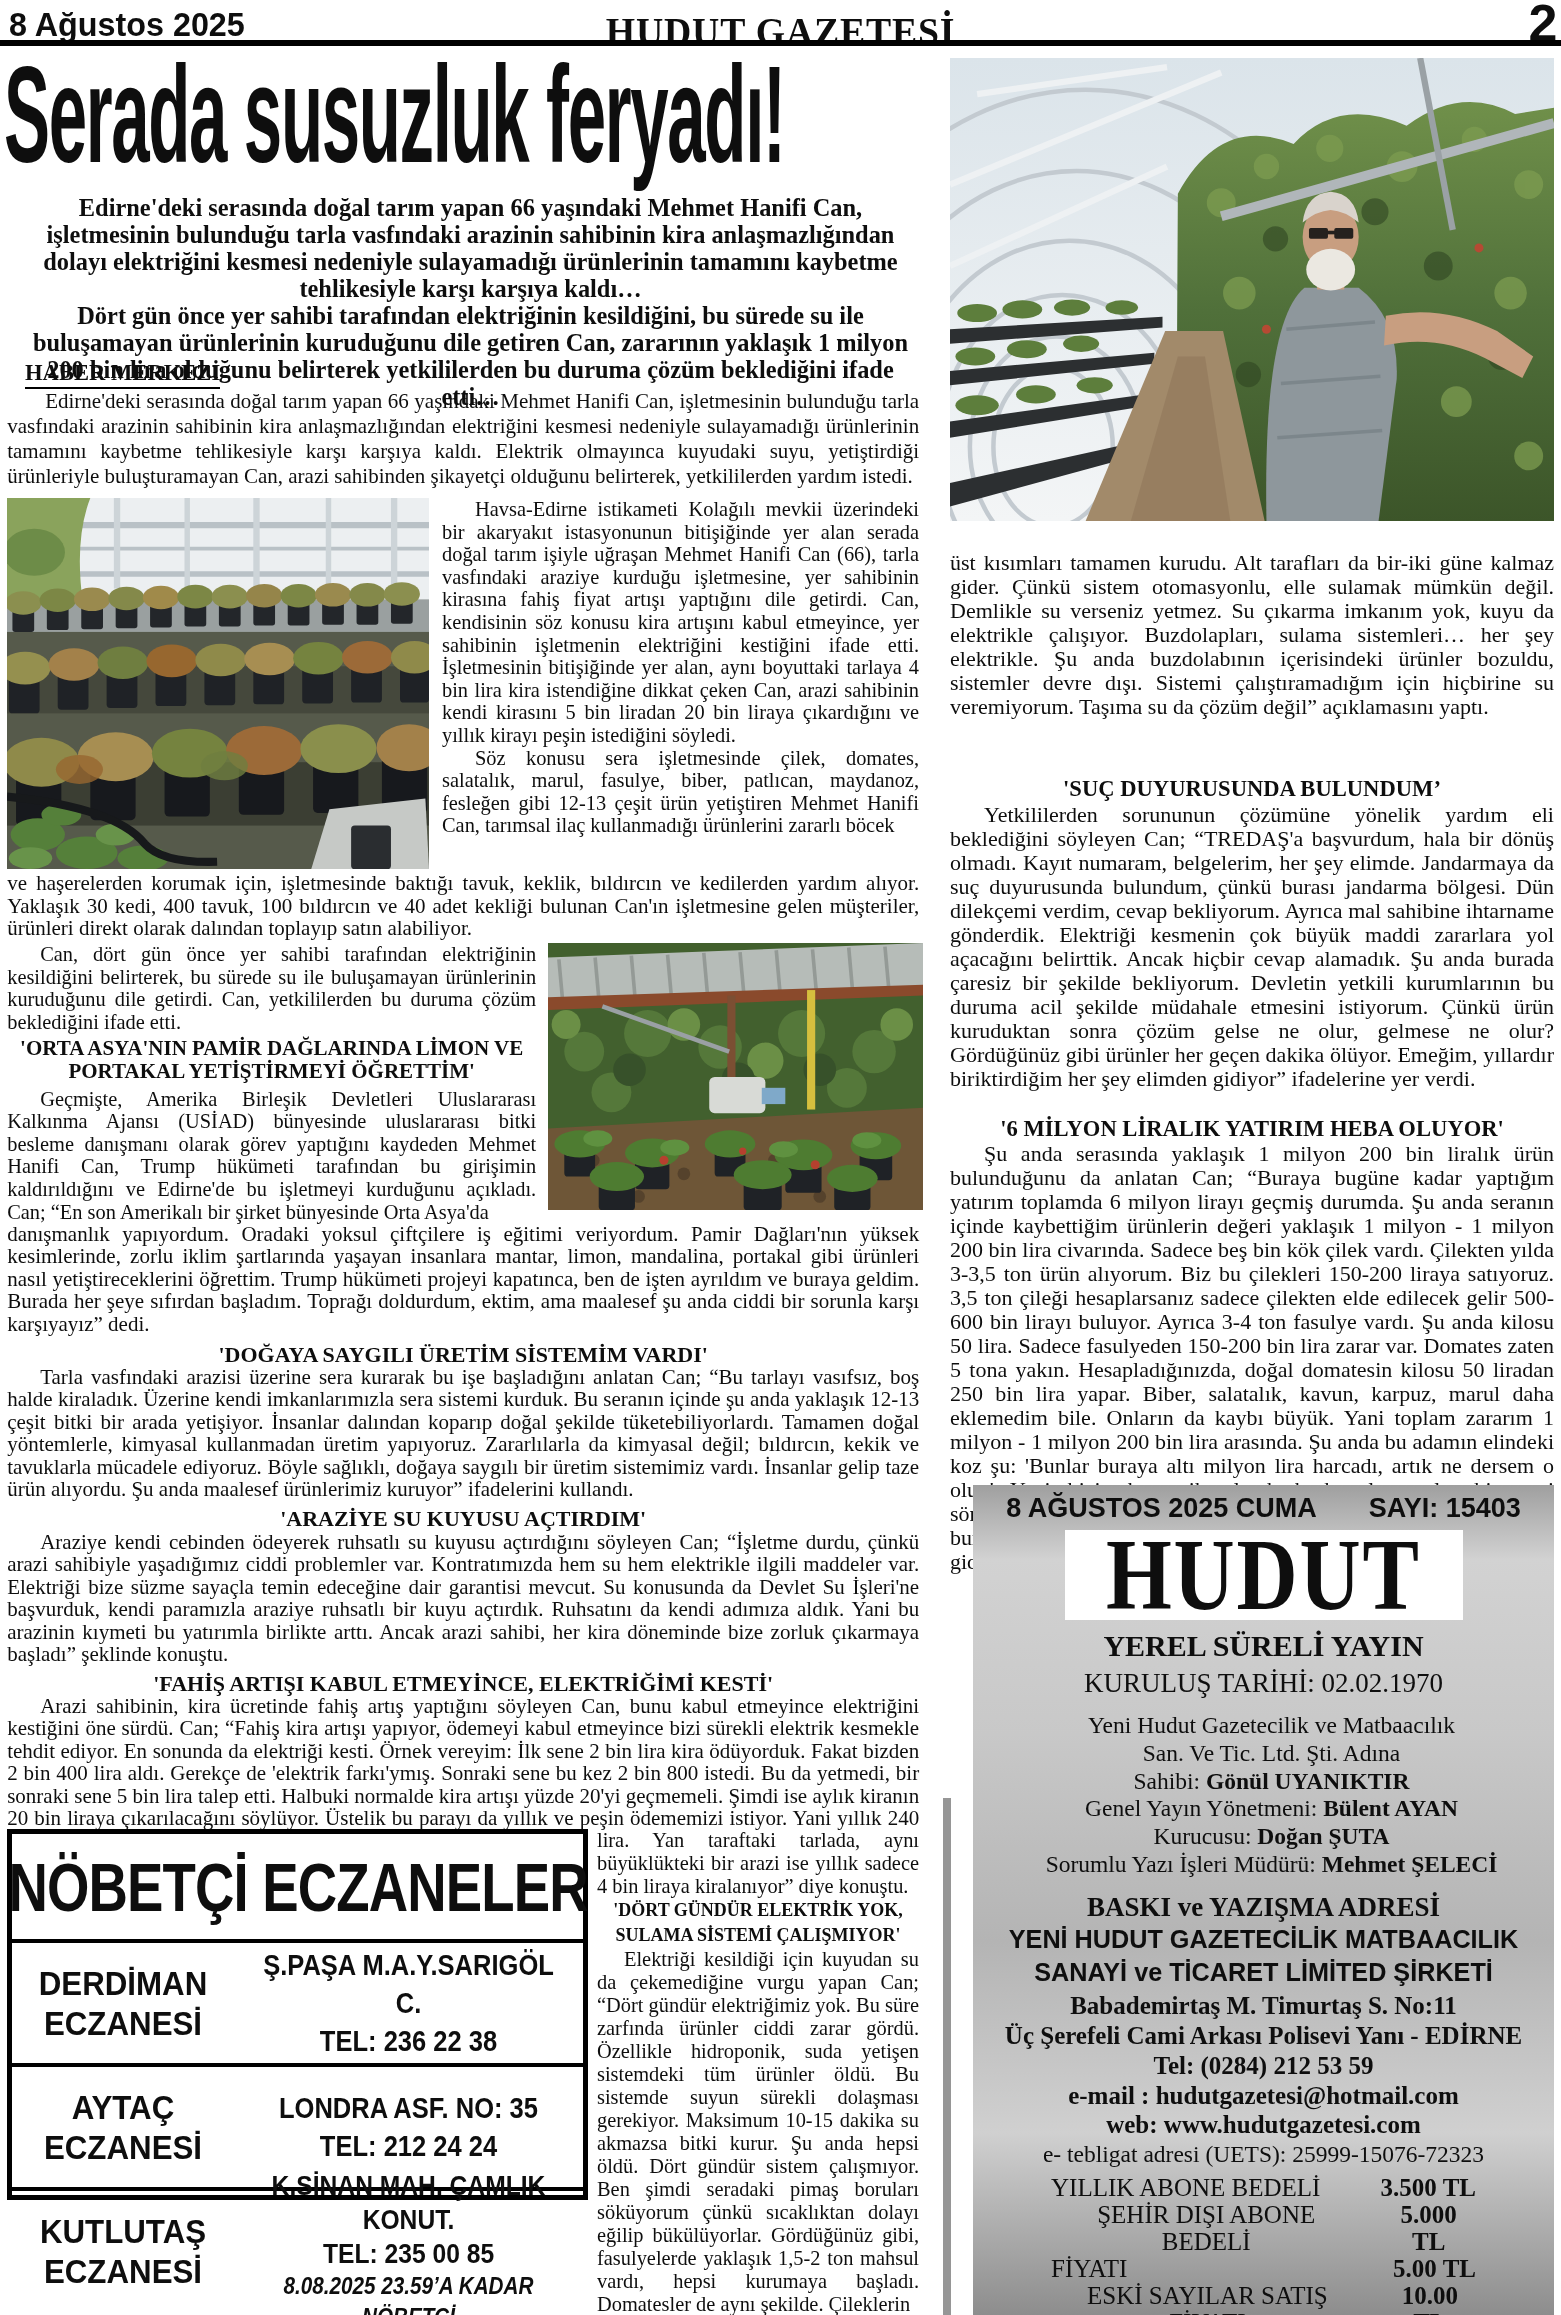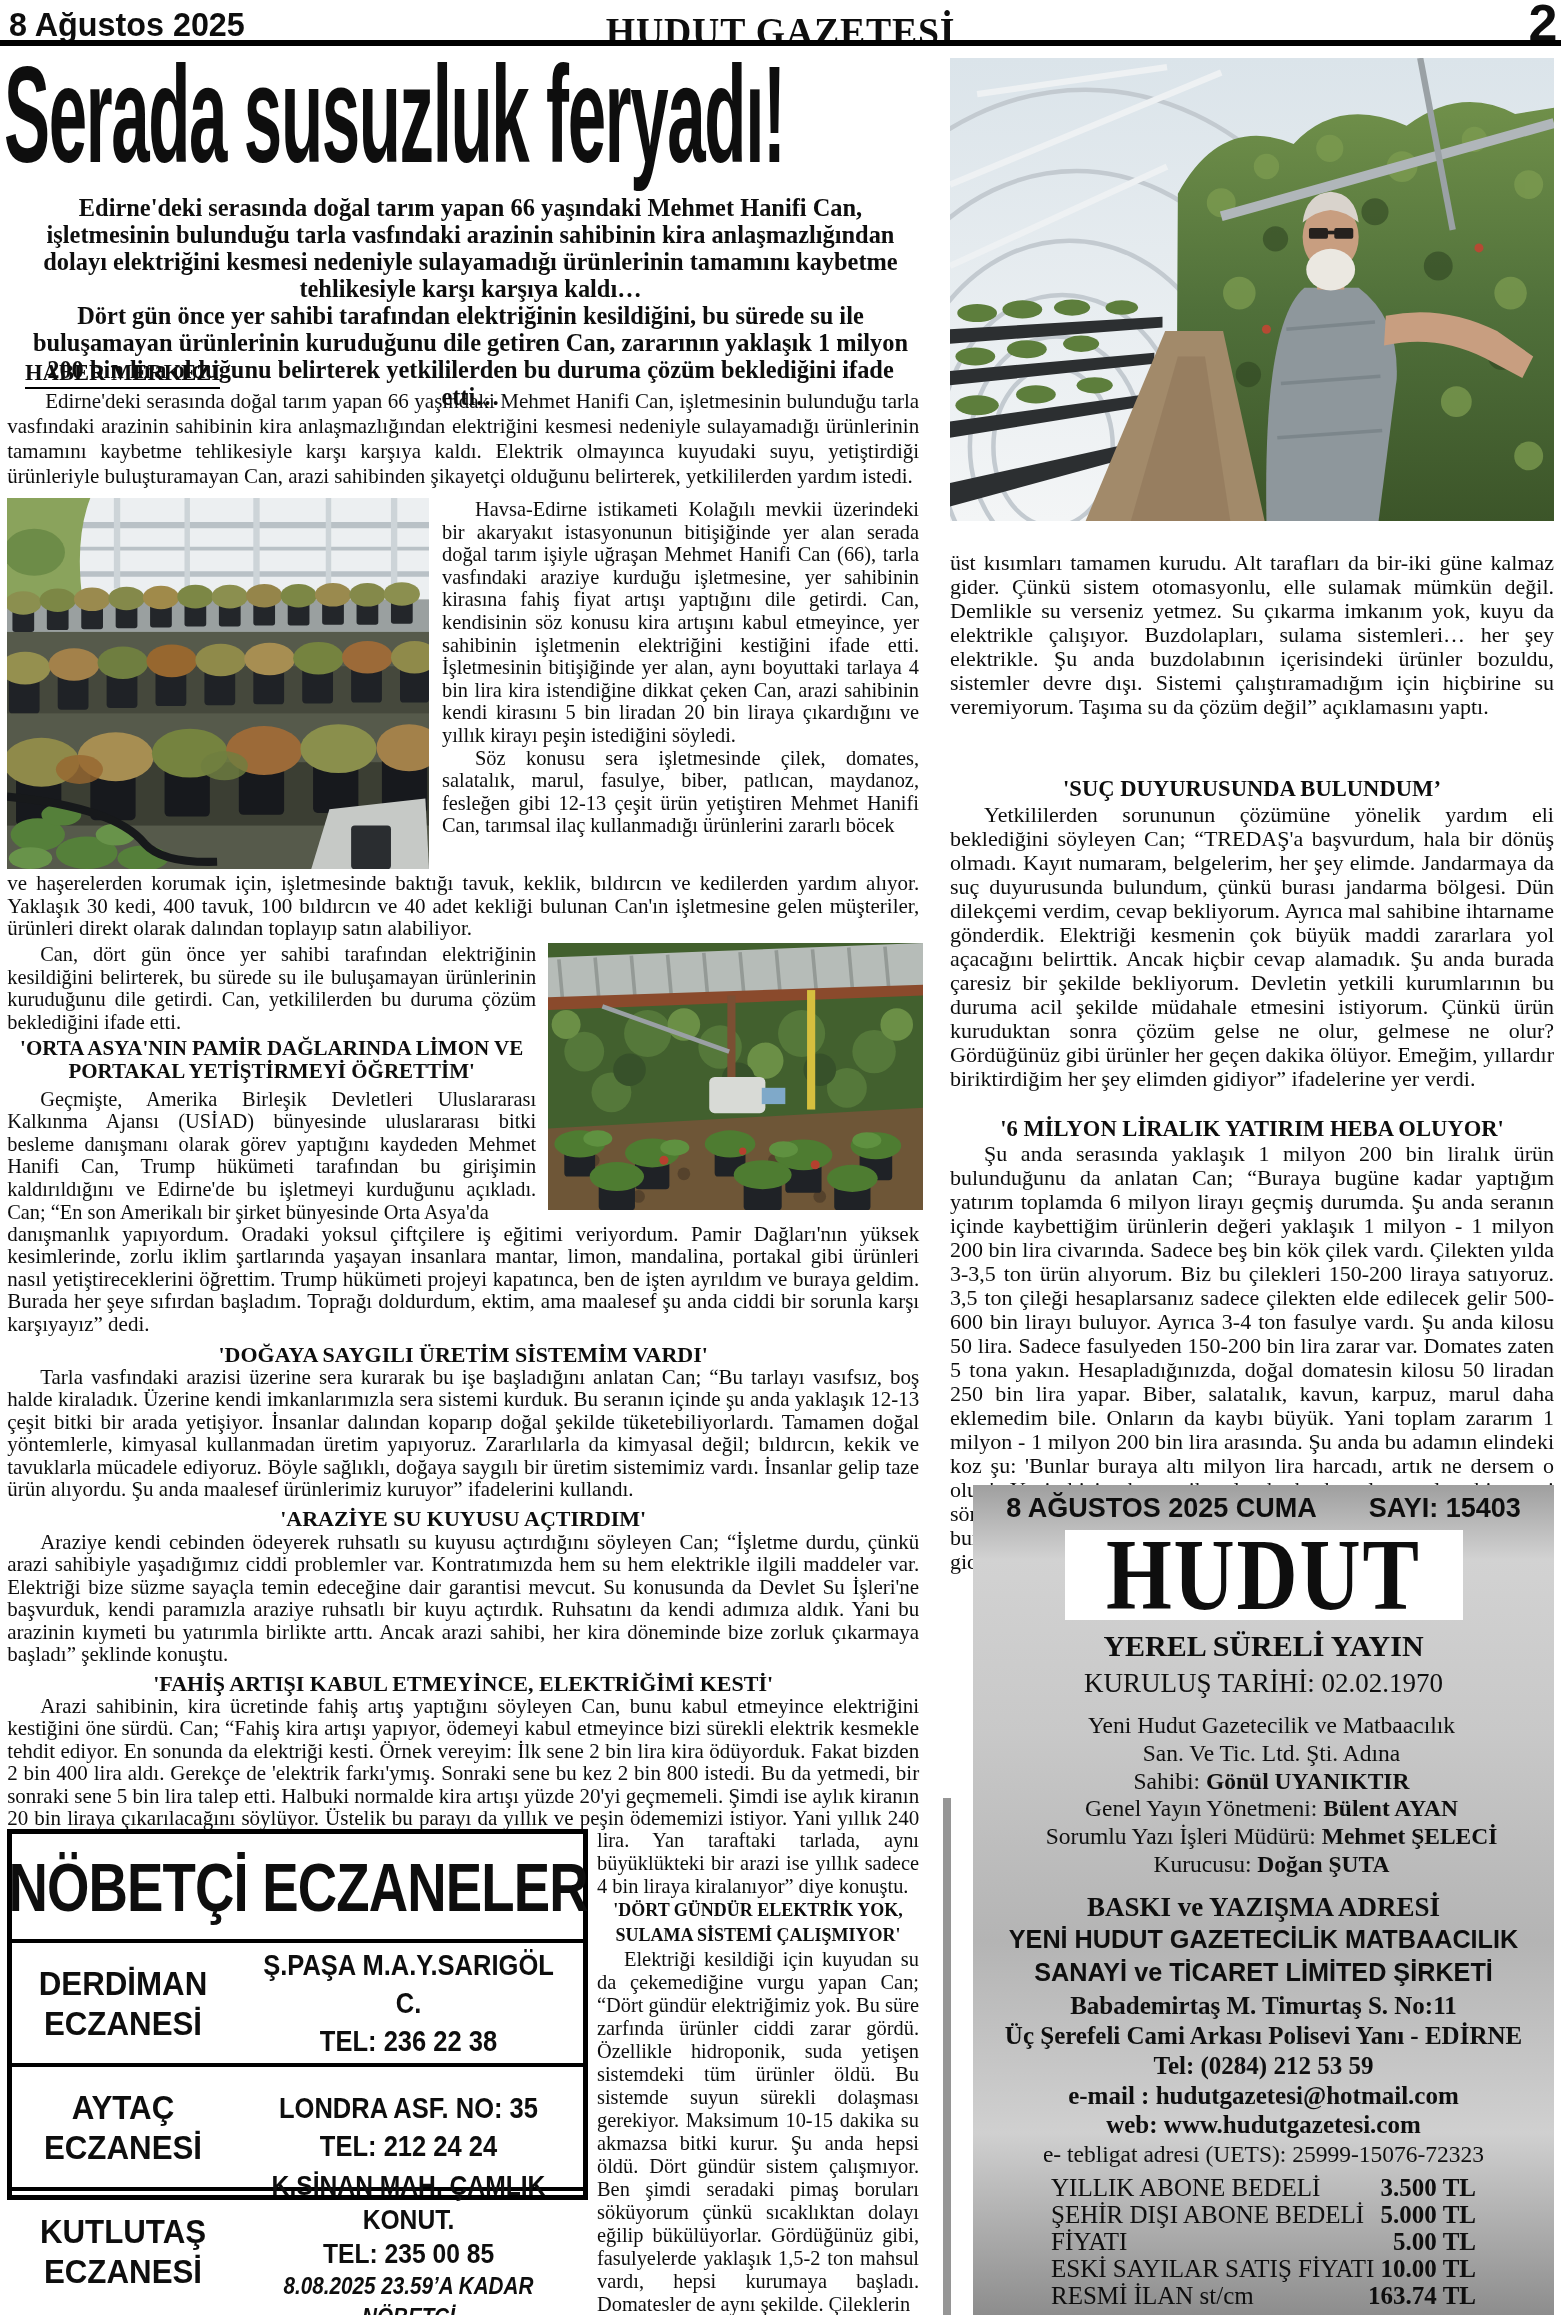--- a/index.html
+++ b/index.html
@@ -74,21 +74,21 @@
   #imp-logobox span{font:700 83px "Liberation Serif",serif;letter-spacing:1.8px;transform:scale(1.02,1.22);}
   .imp-l{margin-top:1.8px;font-size:23.5px;line-height:26px;padding-left:16px;}
   #imp-yerel{margin-top:9px;font:700 30px "Liberation Serif",serif;line-height:33px;}
   #imp-kurulus{margin-top:5.4px;font-size:27px;line-height:30px;}
   #imp-comp1{margin-top:14.5px;}
   .imp-addrtitle{margin-top:14.5px;font-weight:700;font-size:27px;line-height:30px;}
   .imp-co{margin-top:3.6px;font:700 26px "Liberation Sans",sans-serif;line-height:29px;transform:scaleX(.97);}
   .imp-a{margin-top:1.8px;font-weight:700;font-size:25px;line-height:28px;}
   #imp-uets{margin-top:1.8px;font-size:23.5px;line-height:26px;}
   #imp-fees{width:425px;margin:7.2px auto 0;}
-  .fee{display:flex;justify-content:space-between;font-size:25px;line-height:27px;}
+  .fee{display:flex;justify-content:space-between;font-size:25px;line-height:27px;gap:20px;}
 
   
   .photo{overflow:hidden;}
   #photo1{left:950px;top:58px;width:604px;height:463px;}
   #photo2{left:7.2px;top:498px;width:422px;height:371px;}
   #photo3{left:548px;top:943px;width:375px;height:267px;}
   svg{display:block;}
 </style>
 </head>
 <body>
@@ -462,22 +462,22 @@
   </div>
   <div id="imp-logobox">
     <span>HUDUT</span>
   </div>
   <div id="imp-yerel">YEREL SÜRELİ YAYIN</div>
   <div id="imp-kurulus">KURULUŞ TARİHİ: 02.02.1970</div>
   <div class="imp-l" id="imp-comp1">Yeni Hudut Gazetecilik ve Matbaacılık</div>
   <div class="imp-l">San. Ve Tic. Ltd. Şti. Adına</div>
   <div class="imp-l"><span>Sahibi: </span><span class="b">Gönül UYANIKTIR</span></div>
   <div class="imp-l"><span>Genel Yayın Yönetmeni: </span><span class="b">Bülent AYAN</span></div>
+  <div class="imp-l"><span>Kurucusu: </span><span class="b">Doğan ŞUTA</span></div>
   <div class="imp-l"><span>Sorumlu Yazı İşleri Müdürü: </span><span class="b">Mehmet ŞELECİ</span></div>
-  <div class="imp-l"><span>Kurucusu: </span><span class="b">Doğan ŞUTA</span></div>
   <div class="imp-addrtitle">BASKI ve YAZIŞMA ADRESİ</div>
   <div class="imp-co">YENİ HUDUT GAZETECİLİK MATBAACILIK</div>
   <div class="imp-co">SANAYİ ve TİCARET LİMİTED ŞİRKETİ</div>
   <div class="imp-a" style="margin-top:5.4px;">Babademirtaş M. Timurtaş S. No:11</div>
   <div class="imp-a">Üç Şerefeli Cami Arkası Polisevi Yanı - EDİRNE</div>
   <div class="imp-a">Tel: (0284) 212 53 59</div>
   <div class="imp-a">e-mail : hudutgazetesi@hotmail.com</div>
   <div class="imp-a">web: www.hudutgazetesi.com</div>
   <div id="imp-uets">e- tebligat adresi (UETS): 25999-15076-72323</div>
   <div id="imp-fees">

